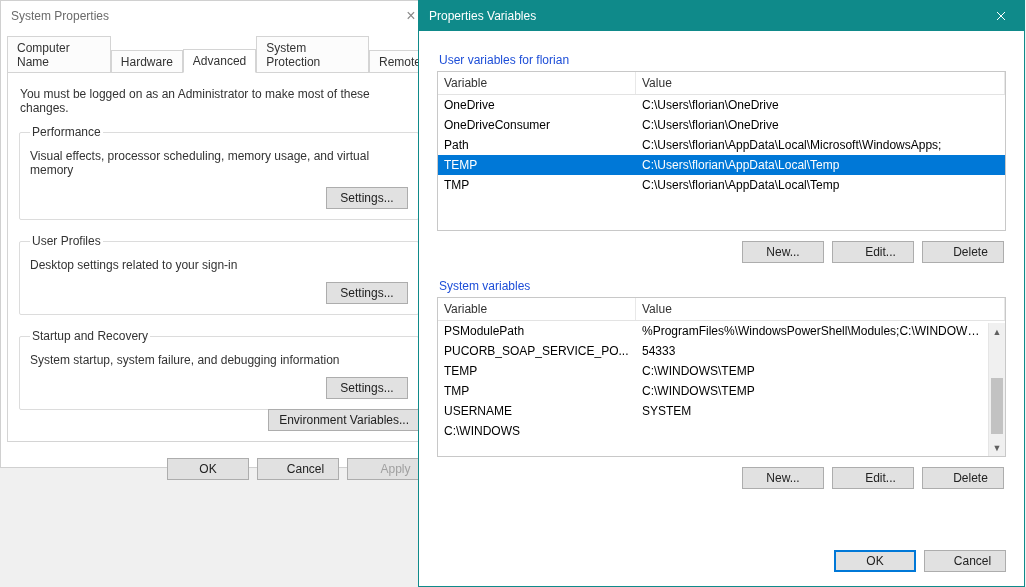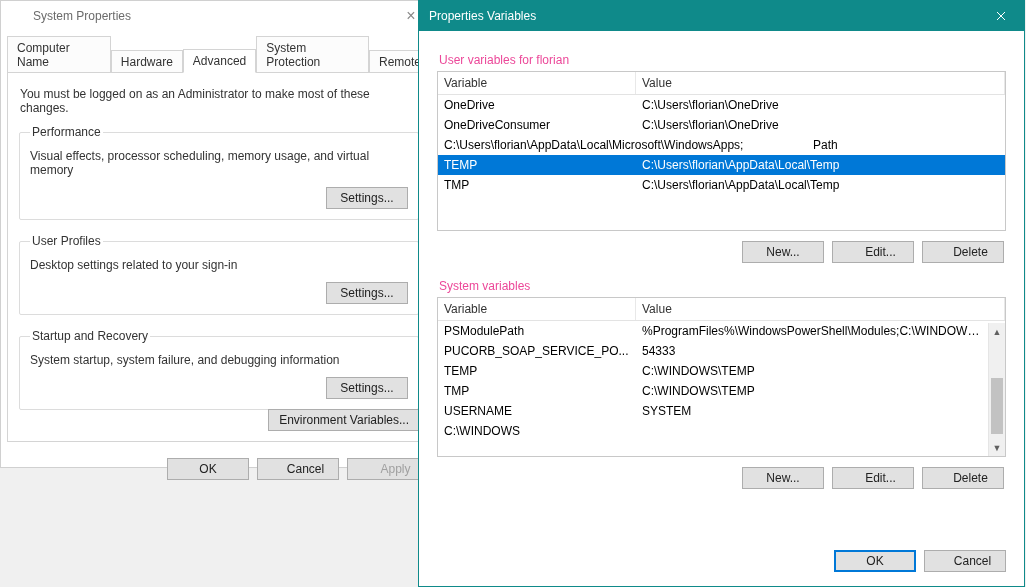--- a/index.html
+++ b/index.html
@@ -5,21 +5,21 @@
   * { box-sizing: border-box; font-family: "Segoe UI", Tahoma, sans-serif; font-size: 12px; }
   body { margin: 0; width: 1026px; height: 587px; background: #f0f0f0; position: relative; overflow: hidden; }
 
   
   .sysprops {
     position: absolute; left: 0; top: 0; width: 438px; height: 468px;
     background: #fff; border: 1px solid #d0d0d0;
   }
   .sysprops .titlebar {
     height: 30px; display: flex; align-items: center; justify-content: space-between;
-    padding: 0 6px 0 10px; color: #6b6b6b; background: #fff; margin-left: 22px;
+    padding: 0 6px 0 10px; color: #6b6b6b; background: #fff;
   }
   .sysprops .titlebar .title { font-size: 12px; }
   .sysprops .titlebar .close { width: 40px; text-align: center; font-size: 16px; color: #8a8a8a; }
 
   .tabs { display: flex; align-items: flex-end; padding: 0 6px; margin-top: 4px; }
   .tab {
     padding: 4px 9px; border: 1px solid #d4d4d4; border-bottom: none;
     background: #fff; position: relative; top: 1px; color: #333;
   }
   .tab.inactive { background: #fcfcfc; }
@@ -53,21 +53,21 @@
   .envdlg .titlebar {
     height: 30px; display: flex; align-items: center; justify-content: space-between;
     padding: 0 0 0 10px; background: #0f8a8a; color: #fff;
   }
   .envdlg .titlebar .title { font-size: 12px; }
   .envdlg .titlebar .close {
     width: 46px; height: 30px; display: flex; align-items: center; justify-content: center;
     font-size: 14px; color: #fff;
   }
   .envdlg .body { padding: 14px 18px 12px 18px; }
-  .section-label { color: #ec4899; margin: 8px 0 4px 2px; }
+  .section-label { color: #1d4ed8; margin: 8px 0 4px 2px; }
 
   .listbox {
     border: 1px solid #c8c8c8; background: #fff; position: relative;
   }
   .list-head {
     display: flex; border-bottom: 1px solid #e3e3e3; background: #fff;
   }
   .list-head .col {
     padding: 4px 6px; color: #333; border-right: 1px solid #e8e8e8;
   }
@@ -173,22 +173,22 @@
       <div class="list-rows" id="user-rows">
           <div class="list-row">
             <div class="cell col-var">OneDrive</div>
             <div class="cell col-val">C:\Users\florian\OneDrive</div>
           </div>
           <div class="list-row">
             <div class="cell col-var">OneDriveConsumer</div>
             <div class="cell col-val">C:\Users\florian\OneDrive</div>
           </div>
           <div class="list-row">
+            <div class="cell col-var">Path</div>
             <div class="cell col-val">C:\Users\florian\AppData\Local\Microsoft\WindowsApps;</div>
-            <div class="cell col-var">Path</div>
           </div>
           <div class="list-row selected">
             <div class="cell col-var">TEMP</div>
             <div class="cell col-val">C:\Users\florian\AppData\Local\Temp</div>
           </div>
           <div class="list-row">
             <div class="cell col-var">TMP</div>
             <div class="cell col-val">C:\Users\florian\AppData\Local\Temp</div>
           </div>
         </div>

